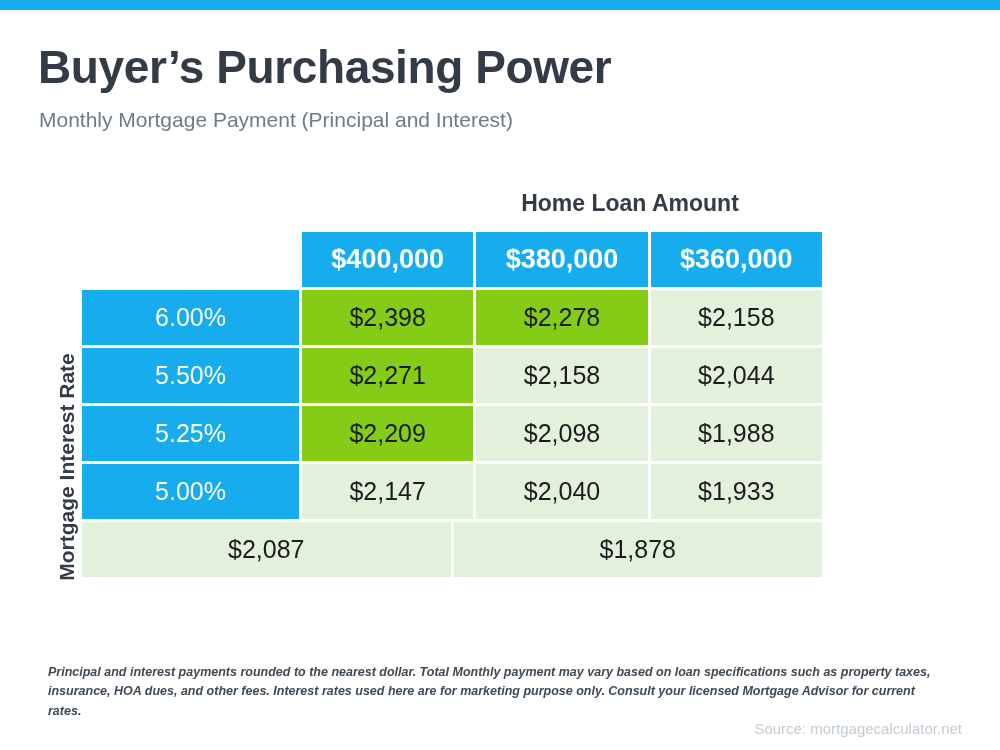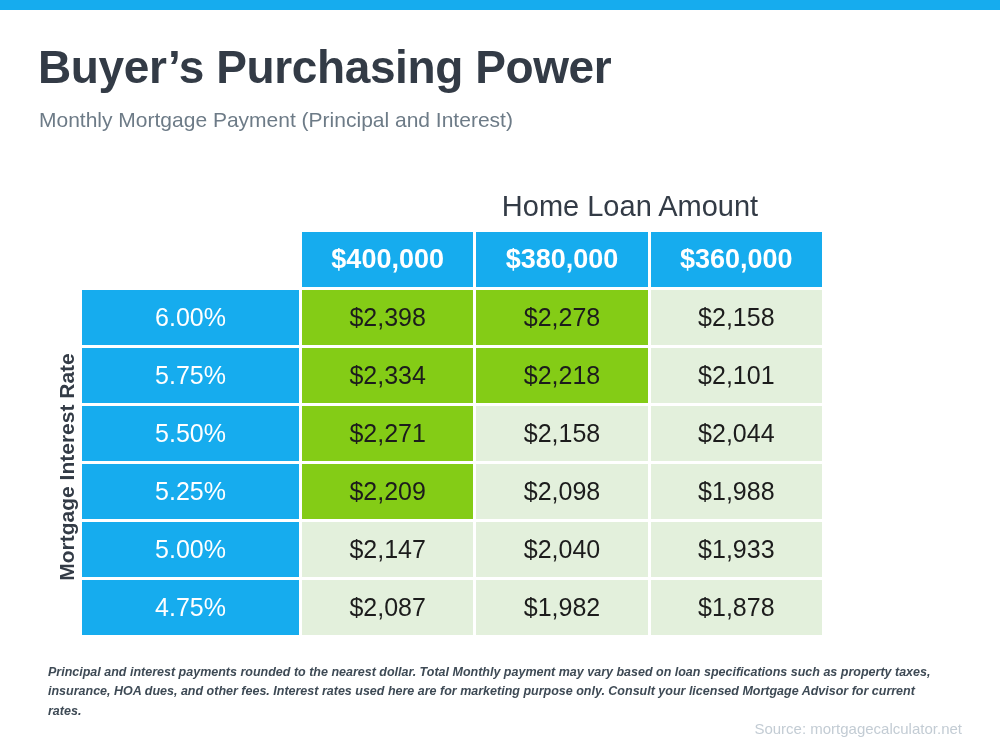--- a/index.html
+++ b/index.html
@@ -44,22 +44,22 @@
     font-weight: normal;
     color: #6d7b87;
     white-space: nowrap;
   }
   .col-axis-title {
     position: absolute;
     left: 302px;
     top: 190px;
     width: 656px;
     text-align: center;
-    font-size: 29px;
-    font-weight: normal;
+    font-size: 23px;
+    font-weight: bold;
     color: #333b46;
   }
   .row-axis-title {
     position: absolute;
     left: -108px;
     top: 455px;
     width: 350px;
     text-align: center;
     font-size: 21px;
     font-weight: bold;
@@ -156,47 +156,39 @@
         <div class="cell-val">$380,000</div>
         <div class="cell-val">$360,000</div>
       </div>
       <div class="grid-row">
         <div class="cell-rate">6.00%</div>
         <div class="cell-val c-pink">$2,398</div>
         <div class="cell-val c-pink">$2,278</div>
         <div class="cell-val c-green">$2,158</div>
       </div>
       <div class="grid-row">
-        <div class="cell-rate">5.75%</div>
-        <div class="cell-val c-pink">$2,334</div>
-        <div class="cell-val c-pink">$2,218</div>
-        <div class="cell-val c-green">$2,101</div>
-      </div>
-      <div class="grid-row">
         <div class="cell-rate">5.50%</div>
         <div class="cell-val c-pink">$2,271</div>
         <div class="cell-val c-green">$2,158</div>
         <div class="cell-val c-green">$2,044</div>
       </div>
       <div class="grid-row">
         <div class="cell-rate">5.25%</div>
         <div class="cell-val c-pink">$2,209</div>
         <div class="cell-val c-green">$2,098</div>
         <div class="cell-val c-green">$1,988</div>
       </div>
       <div class="grid-row">
         <div class="cell-rate">5.00%</div>
         <div class="cell-val c-green">$2,147</div>
         <div class="cell-val c-green">$2,040</div>
         <div class="cell-val c-green">$1,933</div>
       </div>
       <div class="grid-row">
-        <div class="cell-rate">4.75%</div>
         <div class="cell-val c-green">$2,087</div>
-        <div class="cell-val c-green">$1,982</div>
         <div class="cell-val c-green">$1,878</div>
       </div>
     </div>
 
   <div class="footnote">Principal and interest payments rounded to the nearest dollar. Total Monthly payment may vary based on loan specifications such as property taxes, insurance, HOA dues, and other fees. Interest rates used here are for marketing purpose only. Consult your licensed Mortgage Advisor for current rates.</div>
   <div class="source">Source: mortgagecalculator.net</div>
 
 </div>
 
 </body></html>

